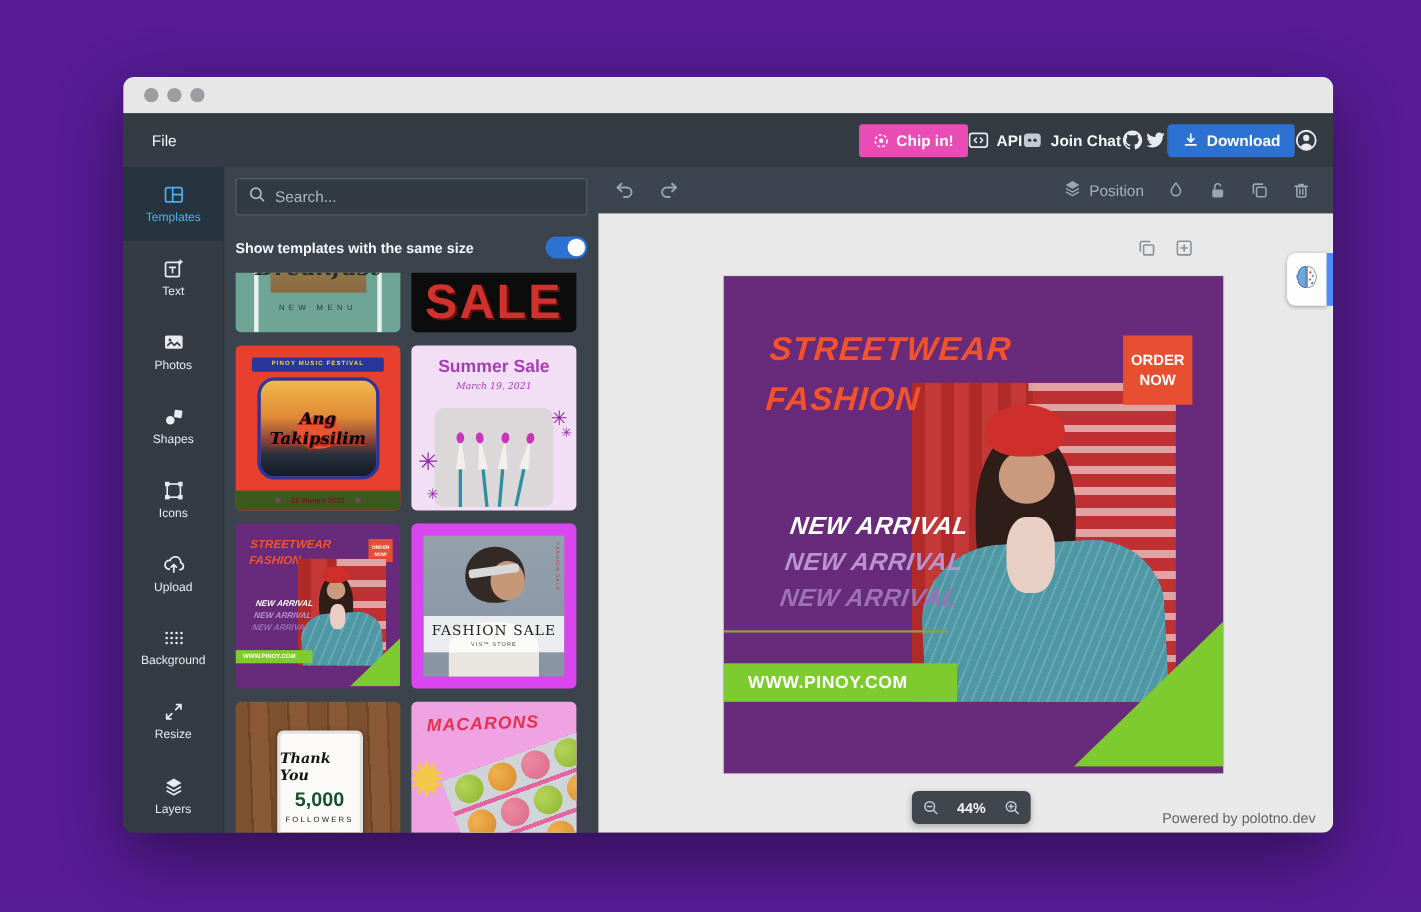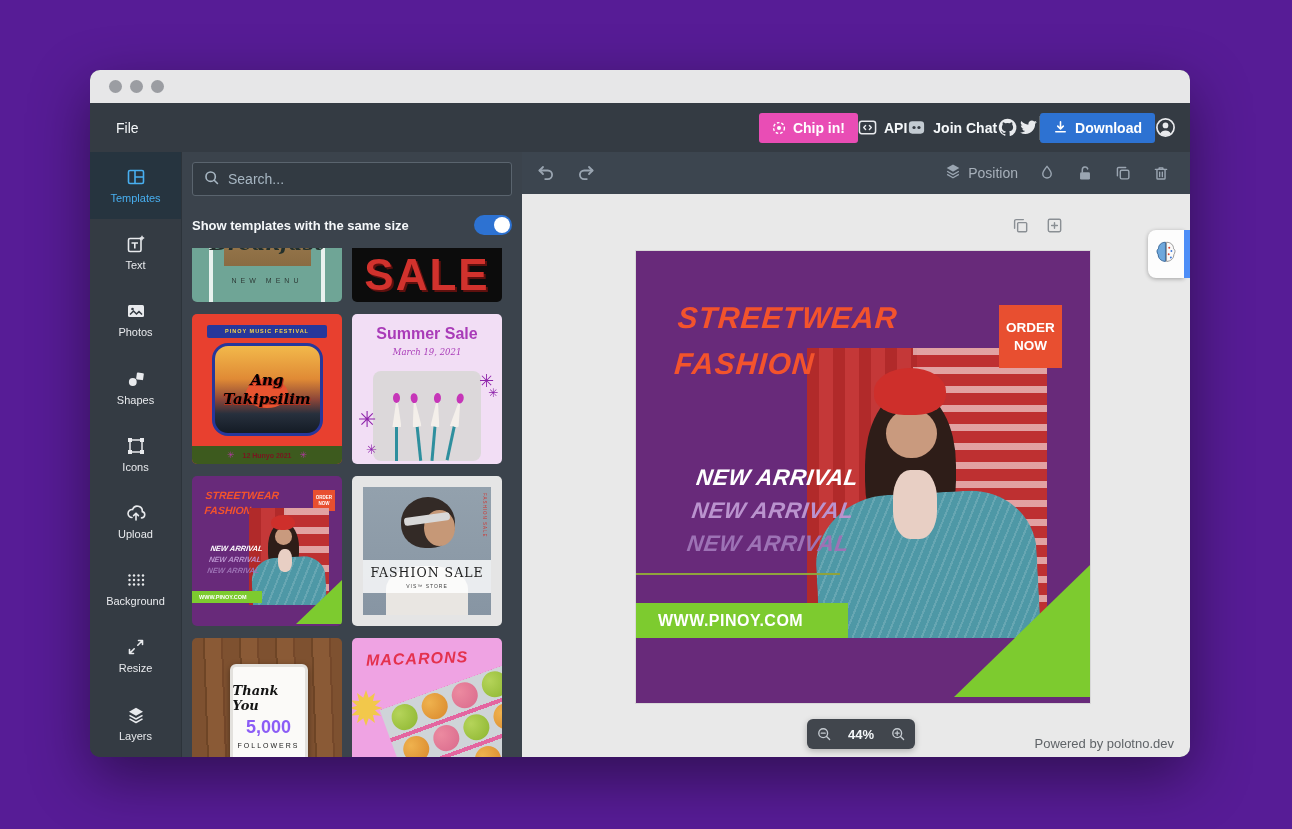--- a/index.html
+++ b/index.html
@@ -1,19 +1,19 @@
 <!DOCTYPE html>
 <html><head>
 <meta charset="utf-8">
 <style>
   * { margin:0; padding:0; box-sizing:border-box; }
   html,body { width:1292px; height:829px; }
   body { font-family:"Liberation Sans","DejaVu Sans",sans-serif; background:#571C96; position:relative; overflow:hidden; }
 
-  .window { position:absolute; left:90px; top:70px; width:1100px; height:687px; border-radius:10px; overflow:hidden; background:#3B434C; box-shadow:0 20px 60px rgba(0,0,0,.45); }
+  .window { position:absolute; left:112px; top:70px; width:1100px; height:687px; border-radius:10px; overflow:hidden; background:#3B434C; box-shadow:0 20px 60px rgba(0,0,0,.45); }
 
   
   .titlebar { height:33px; background:#E7E7E8; display:flex; align-items:center; padding-left:19px; }
   .dot { width:13px; height:13px; border-radius:50%; background:#9B9DA2; margin-right:8px; }
 
   
   .topbar { height:49px; background:#343B43; display:flex; align-items:center; padding:0 14px 0 26px; color:#F5F8FA; }
   .menu-item { font-size:14px; cursor:pointer; }
   .topbar .spacer { flex:1; }
   .tb-right { display:flex; align-items:center; gap:0; }
@@ -93,36 +93,36 @@
   .t-street { background:#682A7A; }
   .t-street .mtitle { position:absolute; left:13px; top:12px; font-style:italic; font-weight:bold; font-size:10.5px; line-height:1.45; color:#F3532C; white-space:pre-line; transform:skewX(-4deg); }
   .t-street .mbadge { position:absolute; right:7px; top:14px; width:22px; height:21px; background:#E84F30; color:#fff; font-size:4.5px; line-height:1.3; font-weight:bold; display:flex; align-items:center; justify-content:center; text-align:center; white-space:pre-line; }
   .t-street .mphoto { left:57px; top:32px; width:80px; height:97px; }
   .t-street .marr { position:absolute; left:17px; top:67px; transform:skewX(-8deg); font-style:italic; font-weight:bold; font-size:7.5px; line-height:11px; }
   .t-street .marr .a0 { color:#fff; } .marr .a1 { color:#BA93CE; } .marr .a2 { color:#9D72B5; }
   .t-street .murl { position:absolute; left:0; top:115px; width:70px; height:12px; background:#7DCB2F; color:#fff; font-size:5.5px; font-weight:bold; display:flex; align-items:center; padding-left:7px; }
   .t-street .mtri { position:absolute; right:0; bottom:2px; width:46px; height:44px; background:#7DCB2F; clip-path:polygon(100% 0,100% 100%,0 100%); }
 
   
-  .t-fashion { background:#e5e5e5; }
+  .t-fashion { background:#d946ef; }
   .t-fashion .fphoto { position:absolute; left:11px; top:11px; right:11px; bottom:11px; background:linear-gradient(180deg,#93A1AD,#8795A3); overflow:hidden; }
   .t-fashion .fhair { position:absolute; left:30%; top:8%; width:42%; height:40%; background:#332A26; border-radius:50% 50% 45% 45%; }
   .t-fashion .fface { position:absolute; left:48%; top:18%; width:24%; height:28%; background:#C69877; border-radius:50%; }
   .t-fashion .fband { position:absolute; left:32%; top:22%; width:36%; height:6%; background:#D8D8D8; border-radius:3px; transform:rotate(-8deg); }
   .t-fashion .fbody { position:absolute; left:18%; top:62%; width:64%; height:40%; background:#E9E6E2; border-radius:45% 45% 0 0; }
   .t-fashion .fstrip { position:absolute; left:0; right:0; top:57%; height:26%; background:rgba(255,255,255,.82); display:flex; flex-direction:column; align-items:center; justify-content:center; gap:3px; }
   .t-fashion .ftitle { font-family:"DejaVu Serif",serif; font-size:12.5px; color:#1E1E1E; letter-spacing:1px; }
   .t-fashion .fsub { font-size:5px; letter-spacing:1px; color:#444; }
   .t-fashion .fside { position:absolute; right:4px; top:6px; writing-mode:vertical-rl; font-size:4.5px; color:#D2322D; letter-spacing:1px; }
 
   
   .t-thanks { background:repeating-linear-gradient(88deg,#7E5130 0 16px,#6E4526 16px 18px,#8A5A36 18px 34px,#75482A 34px 36px); }
   .t-thanks .tablet { position:absolute; left:25%; top:17%; width:52%; height:88%; background:#FBFAF8; border-radius:6px; border:3px solid #E3E1DD; box-shadow:0 2px 6px rgba(0,0,0,.4); display:flex; flex-direction:column; align-items:center; padding-top:16px; gap:4px; }
   .t-thanks .ty1 { font-family:"DejaVu Serif",serif; font-style:italic; font-weight:bold; font-size:13px; color:#141414; }
-  .t-thanks .ty2 { font-size:18px; font-weight:bold; color:#8b5cf6; }
+  .t-thanks .ty2 { font-size:18px; font-weight:bold; color:#14532d; }
   .t-thanks .ty3 { font-size:7px; letter-spacing:2px; color:#1a1a1a; }
 
   
   .t-macarons { background:#EFA3E3; }
   .t-macarons .mactitle { position:absolute; left:14px; top:12px; font-style:italic; font-weight:bold; font-size:16px; color:#E4324E; transform:rotate(-2deg); letter-spacing:1px; }
   .t-macarons .tray { position:absolute; left:34%; top:26%; width:110%; height:110%; transform:rotate(-20deg); background:repeating-linear-gradient(180deg,#CFD4D8 0 30px,#E465A0 30px 34px); }
   .mac { position:absolute; width:26px; height:26px; border-radius:50%; }
   .mac.g { background:radial-gradient(circle at 35% 30%,#B5D45A,#8CB52F); }
   .mac.o { background:radial-gradient(circle at 35% 30%,#EFB24E,#D9872B); }
   .mac.p { background:radial-gradient(circle at 35% 30%,#EC8AA0,#D9698C); }

